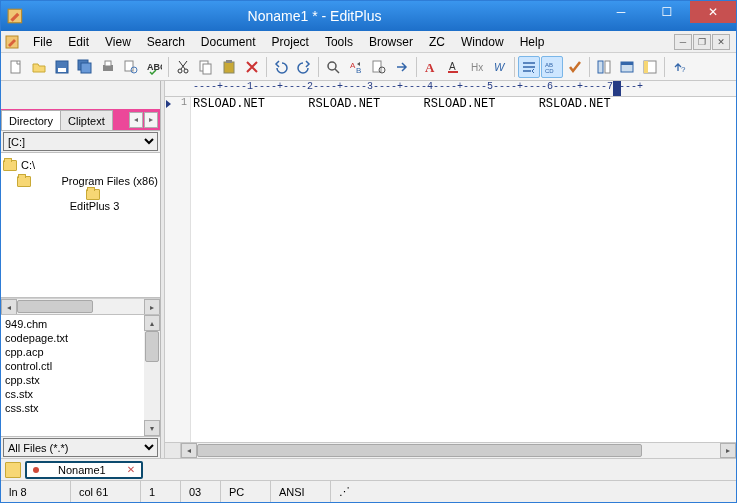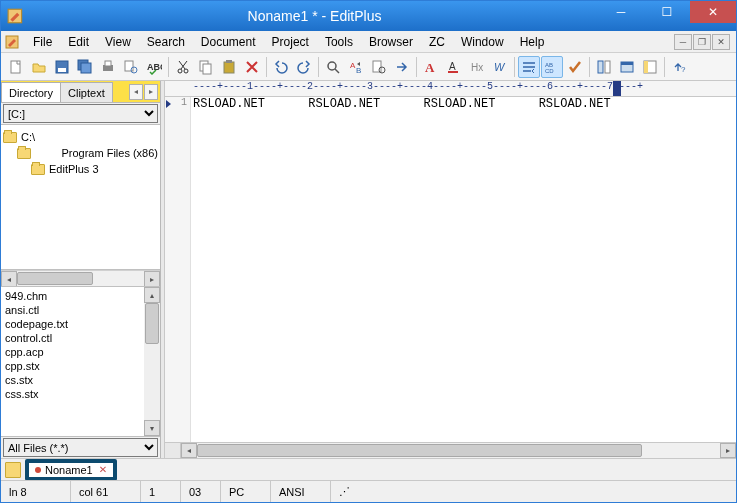--- a/index.html
+++ b/index.html
@@ -13,31 +13,31 @@
 .menubar { height: 22px; background: #f0f0f0; border-bottom: 1px solid #d0d0d0; display: flex; align-items: center; padding: 0 4px; gap: 0; }
 .menubar .mi { padding: 2px 8px; color: #000; cursor: default; }
 .mdi-ctrl { margin-left: auto; display: flex; gap: 1px; padding-right: 2px; }
 .mdi-ctrl .mb { width: 18px; height: 16px; border: 1px solid #b0b0b0; background: #eaeaea; display: flex; align-items: center; justify-content: center; font-size: 9px; color: #555; }
 .toolbar { height: 28px; background: #f5f5f5; border-bottom: 1px solid #c8c8c8; display: flex; align-items: center; padding: 0 4px; gap: 1px; }
 .toolbar .tb { width: 22px; height: 22px; display: flex; align-items: center; justify-content: center; border: 1px solid transparent; border-radius: 2px; }
 .toolbar .tb.active { background: #cde6ff; border-color: #7ab6e8; }
 .toolbar .sep { width: 1px; height: 20px; background: #c8c8c8; margin: 0 2px; }
 .workarea { flex: 1; display: flex; min-height: 0; }
 .sidepanel { width: 160px; display: flex; flex-direction: column; border-right: 1px solid #b8b8b8; background: #f0f0f0; }
-.side-tabs { height: 22px; display: flex; border-bottom: 1px solid #b8b8b8; background: #fde047; align-items: stretch; }
+.side-tabs { height: 22px; display: flex; border-bottom: 1px solid #b8b8b8; background: #ec4899; align-items: stretch; margin-top: 28px; }
 .side-tabs .tab { padding: 2px 7px; border: 1px solid #b0b0b0; border-bottom: none; background: #fff; margin-right: -1px; margin-top: 1px; display: flex; align-items: center; font-size: 11px; }
 .side-tabs .tab.inactive { background: #e8e8e8; }
 .side-tabs .nav { margin-left: auto; display: flex; align-items: center; gap: 1px; padding-right: 2px; }
 .side-tabs .nav span { width: 14px; height: 16px; border: 1px solid #b0b0b0; background: #f5f5f5; display: flex; align-items: center; justify-content: center; font-size: 8px; color: #666; }
 .drive { height: 22px; border-bottom: 1px solid #c0c0c0; display: flex; align-items: center; padding: 0 2px; }
 .drive select { width: 100%; height: 19px; font-size: 11px; border: 1px solid #7a7a7a; }
 .tree { flex: 0 0 145px; background: #fff; border-bottom: 1px solid #c0c0c0; overflow: auto; font-size: 11px; padding: 4px 2px; }
 .tree .trow { display: flex; align-items: center; height: 16px; white-space: nowrap; }
 .tree .indent1 { padding-left: 14px; justify-content: space-between; }
-.tree .indent2 { padding-left: 28px; }
+.tree .indent2 { padding-left: 28px; flex-direction: column; }
 .folder-icon { width: 14px; height: 11px; background: #f7d774; border: 1px solid #c9a936; margin-right: 4px; border-radius: 1px; position: relative; flex-shrink: 0; }
 .folder-icon::before { content: ""; position: absolute; top: -3px; left: 0; width: 6px; height: 3px; background: #f7d774; border: 1px solid #c9a936; border-bottom: none; border-radius: 1px 1px 0 0; }
 .hscroll { height: 16px; background: #efefef; border-top: 1px solid #d0d0d0; display: flex; }
 .hscroll .btn { width: 16px; height: 16px; background: #e0e0e0; border: 1px solid #b0b0b0; display: flex; align-items: center; justify-content: center; font-size: 8px; color: #555; }
 .hscroll .track { flex: 1; background: #f0f0f0; position: relative; }
 .hscroll .thumb { position: absolute; left: 0; top: 1px; bottom: 1px; width: 60%; background: #cdcdcd; border: 1px solid #a8a8a8; border-radius: 2px; }
 .filelist { flex: 1; background: #fff; overflow: auto; font-size: 11px; padding: 2px 4px; border-top: 1px solid #c0c0c0; position: relative; }
 .filelist .fitem { height: 14px; line-height: 14px; white-space: nowrap; }
 .filelist .vscroll { position: absolute; right: 0; top: 0; bottom: 0; width: 16px; background: #efefef; display: flex; flex-direction: column; }
 .filelist .vscroll .btn { height: 16px; background: #e0e0e0; border: 1px solid #b0b0b0; display: flex; align-items: center; justify-content: center; font-size: 8px; color: #555; }
@@ -51,21 +51,21 @@
 .ruler .caret { position: absolute; top: 0; height: 16px; width: 8px; background: #253b84; }
 .editarea { flex: 1; position: relative; font-family: "Consolas","Courier New", monospace; font-size: 12px; overflow: hidden; }
 .gutter { position: absolute; left: 0; top: 0; bottom: 0; width: 26px; background: #f5f5f5; border-right: 1px solid #e0e0e0; color: #888; font-size: 10px; }
 .gutter .ln { height: 15px; text-align: right; padding-right: 3px; position: relative; }
 .gutter .ln .mk { position: absolute; left: 1px; top: 3px; width: 0; height: 0; border-top: 4px solid transparent; border-bottom: 4px solid transparent; border-left: 5px solid #253b84; }
 .textcontent { position: absolute; left: 28px; top: 0; right: 0; white-space: pre; color: #000000; line-height: 15px; }
 .editor-hscroll { height: 16px; background: #efefef; border-top: 1px solid #c8c8c8; display: flex; }
 .editor-hscroll .grip { width: 16px; background: #e8e8e8; border-right: 1px solid #c8c8c8; }
 .doctabs { height: 22px; background: #f0f0f0; border-top: 1px solid #c8c8c8; display: flex; align-items: center; padding: 0 4px; gap: 4px; }
 .doctabs .dic { width: 16px; height: 16px; background: #f7d774; border: 1px solid #c9a936; border-radius: 1px; }
-.doctabs .dtab { border: 4px solid #0c4a6e; background: #fff; padding: 1px 6px; display: flex; align-items: center; gap: 4px; font-size: 11px; border-radius: 2px; }
+.doctabs .dtab { border: 2px solid #0c4a6e; background: #fff; padding: 1px 6px; display: flex; align-items: center; gap: 19px; font-size: 11px; border-radius: 2px; }
 .doctabs .dtab .dot { width: 6px; height: 6px; background: #d04a3a; border-radius: 50%; }
 .doctabs .dtab .cx { color: #c75050; font-size: 10px; margin-left: 2px; }
 .statusbar { height: 22px; background: #f0f0f0; border-top: 1px solid #c8c8c8; display: flex; align-items: center; font-size: 11px; }
 .statusbar .cell { padding: 0 8px; border-right: 1px solid #c8c8c8; height: 100%; display: flex; align-items: center; }
 .statusbar .cell.grow { flex: 1; }
 .svg16 { width: 16px; height: 16px; }
 </style>
 </head>
 <body>
 
@@ -307,24 +307,23 @@
       </div>
     <div class="hscroll">
       <div class="btn">◂</div>
       <div class="track">
           <div class="thumb"></div>
         </div>
       <div class="btn">▸</div>
     </div>
     <div class="filelist" id="filelist">
       <div class="fitem">949.chm</div>
-        <div class="fitem">ansi.ctl</div>
         <div class="fitem">codepage.txt</div>
+        <div class="fitem">cpp.acp</div>
         <div class="fitem">control.ctl</div>
-        <div class="fitem">cpp.acp</div>
         <div class="fitem">cpp.stx</div>
         <div class="fitem">cs.stx</div>
         <div class="fitem">css.stx</div>
         <div class="vscroll">
         <div class="btn">▴</div>
         <div class="track">
             <div class="thumb"></div>
           </div>
         <div class="btn">▾</div>
       </div>

